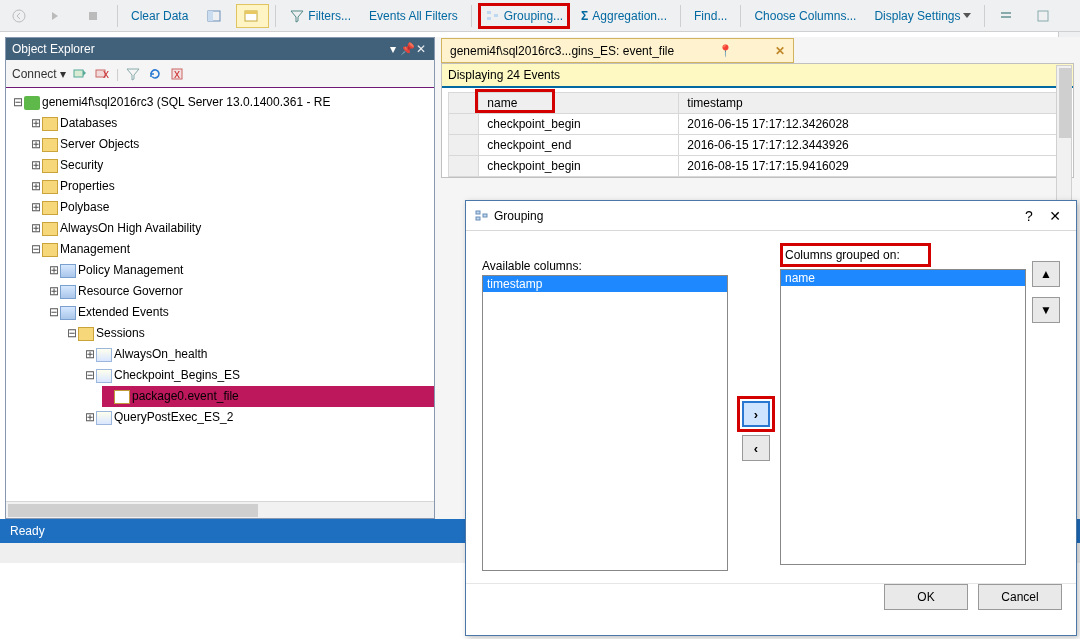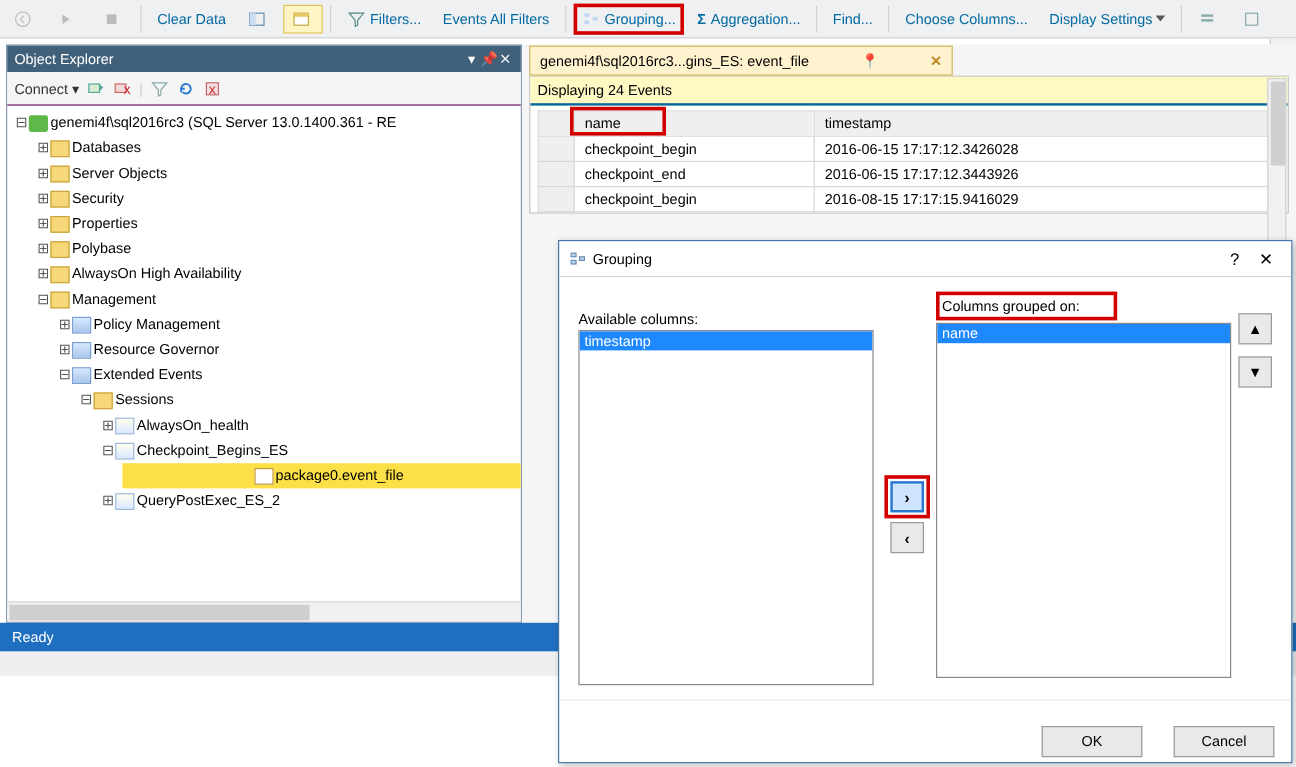--- a/index.html
+++ b/index.html
@@ -30,21 +30,21 @@
   .tree ul { list-style:none; margin:0; padding-left:18px; }
   .tree > ul { padding-left:2px;}
   .tree li { white-space:nowrap; line-height:21px; }
   .twisty { display:inline-block; width:12px; text-align:center; color:#555; cursor:default;}
   .node-icon { display:inline-block; width:16px; height:14px; vertical-align:middle; margin-right:2px; }
   .ic-server { background:#5fb94a; border-radius:2px; }
   .ic-folder { background:#f6d77a; border:1px solid #caa43a; }
   .ic-xe { background:linear-gradient(#d6e8ff,#aac6ea); border:1px solid #7aa0d0; }
   .ic-xe2 { background:linear-gradient(#ffe,#d9e6ff); border:1px solid #9bb7db; }
   .ic-file { background:#fff; border:1px solid #c19a3a; }
-  .selected-file { background:#fde047;text-align:center; }
+  .selected-file { background:#be185d; }
 
   .hscroll { height:17px; background:#f1f1f1; border-top:1px solid #d6d6d6; position:relative; margin-top:auto; }
   .hscroll .thumb { position:absolute; top:2px; left:2px; width:250px; height:13px; background:#cfcfcf; }
 
   
   .right-pane { flex:1; margin:5px 0 0 0; position:relative; background:#f5f5f5;}
   .doc-tab { display:inline-flex; align-items:center; height:25px; background:#fff3cf; border:1px solid #d1b45c; padding:0 8px; margin-left:6px; position:relative; top:1px;gap:36px;}
   .doc-tab .pin { margin-left:8px; color:#7a6a2a; }
   .doc-tab .x { margin-left:6px; color:#c0882a; font-weight:bold;}
   .doc-body { border:1px solid #c0c0c0; background:#fff; margin:0 6px 0 6px; height:auto;}
@@ -76,21 +76,21 @@
   .listbox { border:1px solid #888; width:246px; height:296px; background:#fff; overflow:hidden;}
   .listbox .item { padding:1px 4px; }
   .listbox .sel { background:#1e88ff; color:#fff; }
   .col-left { position:absolute; left:16px; top:28px; }
   .col-right { position:absolute; left:314px; top:12px; }
   .mid-btns { position:absolute; left:276px; top:170px; display:flex; flex-direction:column; gap:8px;}
   .mid-btns button { width:28px; height:26px; border:1px solid #999; background:#e9e9e9; font-weight:bold; font-size:13px;}
   .mid-btns .hl { outline:3px solid #d30000; outline-offset:2px; background:#cfe4ff; border:2px solid #2a77d2;}
   .ud-btns { position:absolute; right:16px; top:30px; display:flex; flex-direction:column; gap:10px;}
   .ud-btns button { width:28px; height:26px; border:1px solid #999; background:#e9e9e9; font-weight:bold;}
-  .dlg-foot { height:48px; border-top:1px solid #e6e6e6; display:flex; justify-content:flex-end; align-items:flex-end; gap:26px; padding:0 14px;}
+  .dlg-foot { height:48px; border-top:1px solid #e6e6e6; display:flex; justify-content:flex-end; align-items:flex-start; gap:10px; padding:0 14px;}
   .dlg-foot button { width:84px; height:26px; border:1px solid #999; background:#e9e9e9;}
   .red-label { border:3px solid #d30000; padding:0 28px 0 2px; display:inline-block; line-height:18px;text-align:center;}
 
   
   .ev-hint { position:absolute; left:442px; top:336px; width:26px; height:80px; color:#333;}
   .ev-hint div { line-height:18px; padding-left:4px;}
 
   
   svg { display:block; }
 </style>

